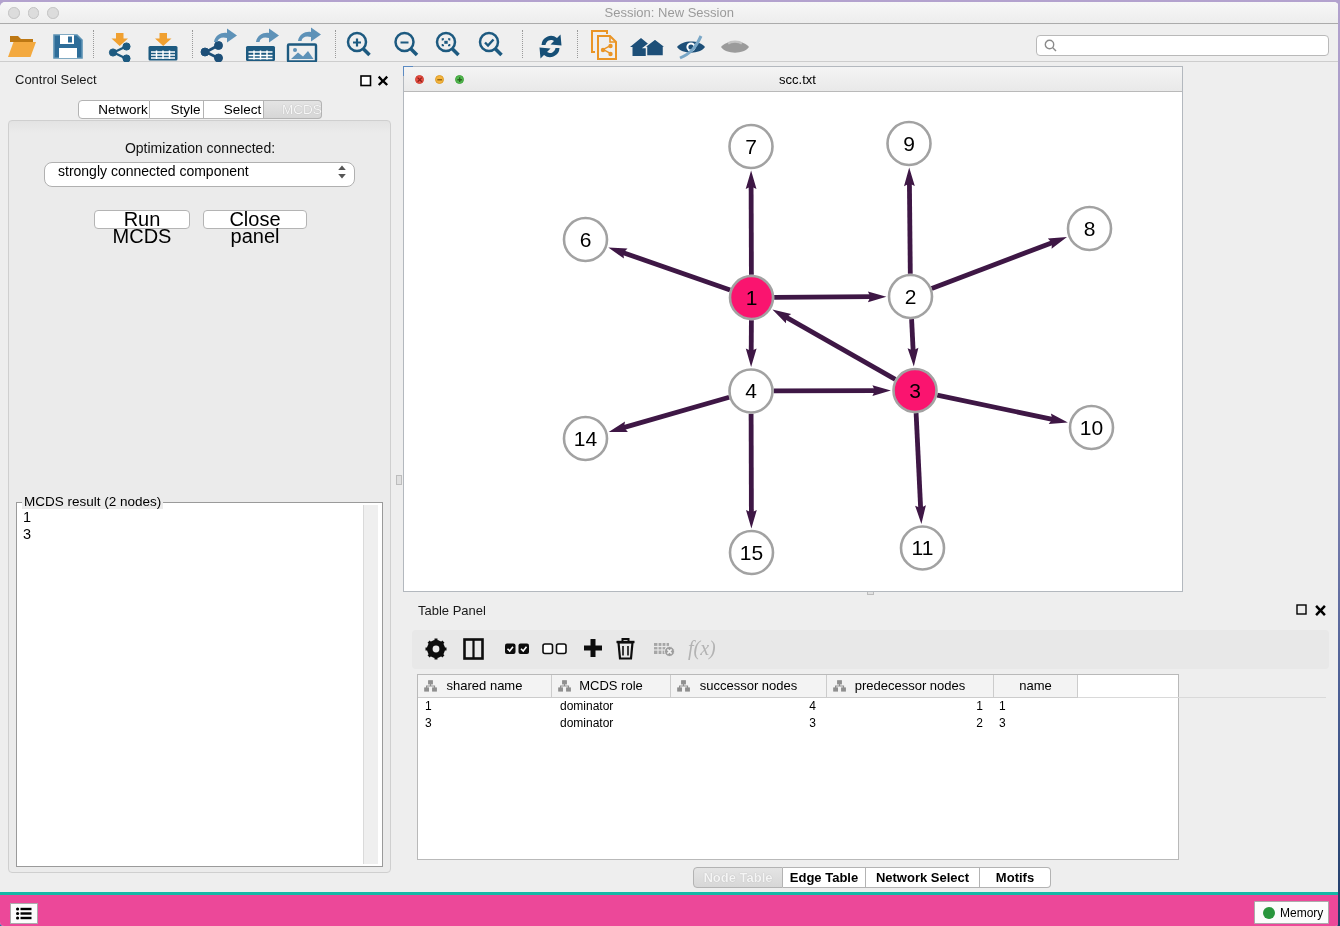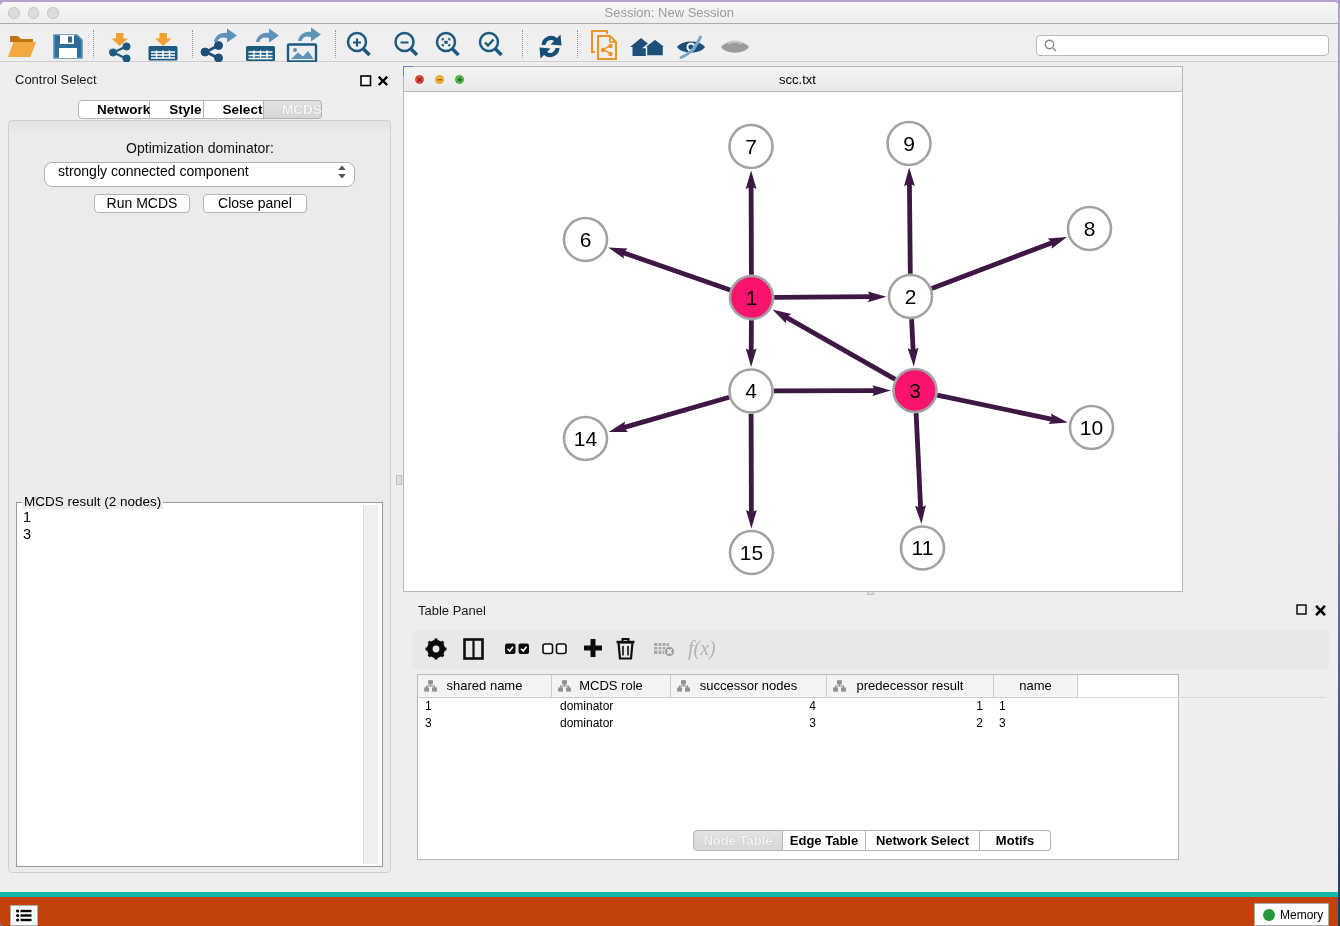--- a/index.html
+++ b/index.html
@@ -21,33 +21,33 @@
   background:#efefef; border-bottom:1px solid #cdcdcd; }
 .sep { position:absolute; top:5px; height:28px; width:0;
   border-left:1px dotted #9a9a9a; }
 #searchbox { position:absolute; left:1036px; top:10px; width:293px; height:21px;
   background:#fff; border:1px solid #b9b9b9; border-radius:4px; }
 
 #cp-title { position:absolute; left:15px; top:70px; font-size:13px; color:#1a1a1a; }
 #cp-body { position:absolute; left:8px; top:118px; width:383px; height:753px;
   background:linear-gradient(#e3e3e3,#ebebeb 12px,#ebebeb); border:1px solid #cfcfcf; border-radius:4px; }
 .tab-strip { position:absolute; display:flex; }
-.tab { font-size:13.5px; font-weight:bold; color:#000; background:#fff;
+.tab { font-size:13.5px; font-weight:normal; color:#000; background:#fff;
   border:1px solid #b3b3b3; border-left:none; text-align:center;
   line-height:17px; height:19px;padding-left:18px; }
 .tab.first { border-left:1px solid #b3b3b3; border-radius:4px 0 0 4px; }
 .tab.sel { background:linear-gradient(#e4e4e4,#d6d6d6); color:#f8f8f8;
   text-shadow:0 0 1px #9d9d9d; border-radius:0 4px 4px 0; }
 #opt-label { position:absolute; left:0; top:138px; width:400px; text-align:center;
   font-size:14px; color:#111; }
 #combo { position:absolute; left:44px; top:160px; width:311px; height:25px;
   background:#fff; border:1px solid #b0b0b0; border-radius:8px;
   font-size:14px; line-height:17px; padding-left:13px; color:#000; }
 .btn { position:absolute; background:#fff; border:1px solid #b4b4b4;
-  border-radius:4px; font-size:14px; text-align:center; color:#000; }
+  border-radius:4px; font-size:20px; text-align:center; color:#000;margin-top:16px; }
 #groupbox { position:absolute; left:16px; top:500px; width:367px; height:365px;
   background:#fff; border:1px solid #9a9a9a; }
 #grouplegend { position:absolute; left:22px; top:492px; background:#ebebeb;
   font-size:13.5px; padding:0 2px; color:#000; }
 
 #netwin { position:absolute; left:403px; top:64px; width:780px; height:526px;
   border:1px solid #b3b8be; background:#fff; }
 #net-titlebar { position:absolute; left:0; top:0; width:100%; height:25px;
   background:linear-gradient(#f4f4f4,#e9e9e9); border-bottom:1px solid #b9b9b9; }
 #net-title { position:absolute; width:100%; text-align:center; top:5px;
@@ -61,21 +61,21 @@
   background:#fff; border:1px solid #b9b9b9; }
 .th { position:absolute; top:0; height:22px; background:#f3f3f3;
   border-right:1px solid #cccccc; font-size:13px; text-align:center;
   line-height:22px; color:#000; }
 .td { position:absolute; font-size:12px; color:#000; height:17px; line-height:17px; }
 .btab { font-size:13px; font-weight:bold; color:#000; background:#fff;
   border:1px solid #b3b3b3; border-left:none; text-align:center;
   line-height:19px; height:21px; }
 
 #statusbar { position:absolute; left:0; top:890px; width:100%; height:34.5px;
-  background:#c2410c; border-top:5px solid #14b8a6;text-align:center; }
+  background:#ec4899; border-top:3px solid #14b8a6;text-align:center; }
 svg { display:block; }
 </style>
 </head>
 <body>
 <div class="abs" style="left:0;top:916px;width:8px;height:10px;background:#2e6da4;"></div>
 <div class="abs" style="right:0;top:916px;width:8px;height:10px;background:#1e3c68;"></div>
 <div id="win">
 
   <div id="titlebar">
     <div class="light" style="left:8px;"></div>
@@ -236,21 +236,21 @@
     <rect x="1" y="1" width="9.5" height="9.5" fill="#fff" stroke="#000" stroke-width="1.6"></rect>
     <path d="M19 1 L23 5.2 L27 1 L29 3 L25 7.2 L29 11 L27 12.5 L23 8.8 L19 12.5 L17 11 L21 7.2 L17 3 Z" fill="#000" transform="scale(0.85) translate(4,0)"></path>
   </svg>
   <div id="cp-body"></div>
   <div class="tab-strip" style="left:78px;top:98px;">
     <div class="tab first" style="width:72px;">Network</div>
     <div class="tab" style="width:54px;">Style</div>
     <div class="tab" style="width:60px;">Select</div>
     <div class="tab sel" style="width:58px;">MCDS</div>
   </div>
-  <div id="opt-label">Optimization dominator:</div>
+  <div id="opt-label">Optimization connected:</div>
   <div id="combo">strongly connected component
     <svg width="10" height="14" style="position:absolute;right:7px;top:2px;" viewBox="0 0 10 14">
       <path d="M5 0.5 L8.8 5 L1.2 5 Z" fill="#555"></path>
       <path d="M5 13.5 L8.8 9 L1.2 9 Z" fill="#555"></path>
     </svg>
   </div>
   <div class="btn" style="left:94px;top:192px;width:96px;height:19px;line-height:17px;">Run MCDS</div>
   <div class="btn" style="left:203px;top:192px;width:104px;height:19px;line-height:17px;">Close panel</div>
   <div id="groupbox">
     <div style="position:absolute;right:4px;top:2px;width:15px;height:359px;background:#efefef;border-left:1px solid #dadada;"></div>
@@ -398,21 +398,21 @@
       </g>
 
       <text x="276" y="25" font-family="Liberation Serif, serif" font-style="italic" font-size="20px" fill="#b3b3b3">f(x)</text>
     </svg>
   </div>
   <div id="tablebox">
 
     <div class="th" style="left:0px;width:134px;">shared name</div>
     <div class="th" style="left:134px;width:119px;">MCDS role</div>
     <div class="th" style="left:253px;width:156px;">successor nodes</div>
-    <div class="th" style="left:409px;width:167px;">predecessor result</div>
+    <div class="th" style="left:409px;width:167px;">predecessor nodes</div>
     <div class="th" style="left:576px;width:84px;">name</div>
     <div style="position:absolute;left:0;top:22px;width:908px;height:0;border-top:1px solid #d9d9d9;"></div>
       <div style="position:absolute;left:0;top:22px;width:660px;height:0;border-top:1px solid #cccccc;"></div>
     <svg class="hicon" style="position:absolute;left:6px;top:5px;" width="13" height="12" viewBox="0 0 13 12">
         <g fill="none" stroke="#8f8f8f" stroke-width="1.2">
           <rect x="4.7" y="0.8" width="3.6" height="3" fill="#8f8f8f"></rect>
           <rect x="0.8" y="8" width="3.6" height="3" fill="#8f8f8f"></rect>
           <rect x="8.7" y="8" width="3.6" height="3" fill="#8f8f8f"></rect>
           <path d="M6.5 3.8 L6.5 6 M2.6 8 L2.6 6 L10.5 6 L10.5 8"></path>
         </g>
@@ -446,21 +446,21 @@
     <div class="td" style="left:142px;top:23px;">dominator</div>
     <div class="td" style="left:253px;top:23px;width:145px;text-align:right;">4</div>
     <div class="td" style="left:409px;top:23px;width:156px;text-align:right;">1</div>
     <div class="td" style="left:581px;top:23px;">1</div>
     <div class="td" style="left:7px;top:40px;">3</div>
     <div class="td" style="left:142px;top:40px;">dominator</div>
     <div class="td" style="left:253px;top:40px;width:145px;text-align:right;">3</div>
     <div class="td" style="left:409px;top:40px;width:156px;text-align:right;">2</div>
     <div class="td" style="left:581px;top:40px;">3</div>
   </div>
-  <div class="tab-strip" style="left:693px;top:828px;">
+  <div class="tab-strip" style="left:693px;top:865px;">
     <div class="btab first" style="width:90px;background:linear-gradient(#e4e4e4,#d7d7d7);color:#f5f5f5;text-shadow:0 0 1px #a5a5a5;border-left:1px solid #b3b3b3;border-radius:4px 0 0 4px;">Node Table</div>
     <div class="btab" style="width:83px;">Edge Table</div>
     <div class="btab" style="width:114px;">Network Select</div>
     <div class="btab" style="width:71px;border-radius:0 4px 4px 0;">Motifs</div>
   </div>
 
   <div id="statusbar">
     <div class="abs" style="left:10px;top:8px;width:28px;height:21px;background:#fcfcfc;border:1px solid #ababab;">
       <svg width="16" height="13" viewBox="0 0 16 13" style="margin:3px auto 0 5px;">
         <circle cx="1.6" cy="2" r="1.6" fill="#000"></circle>

